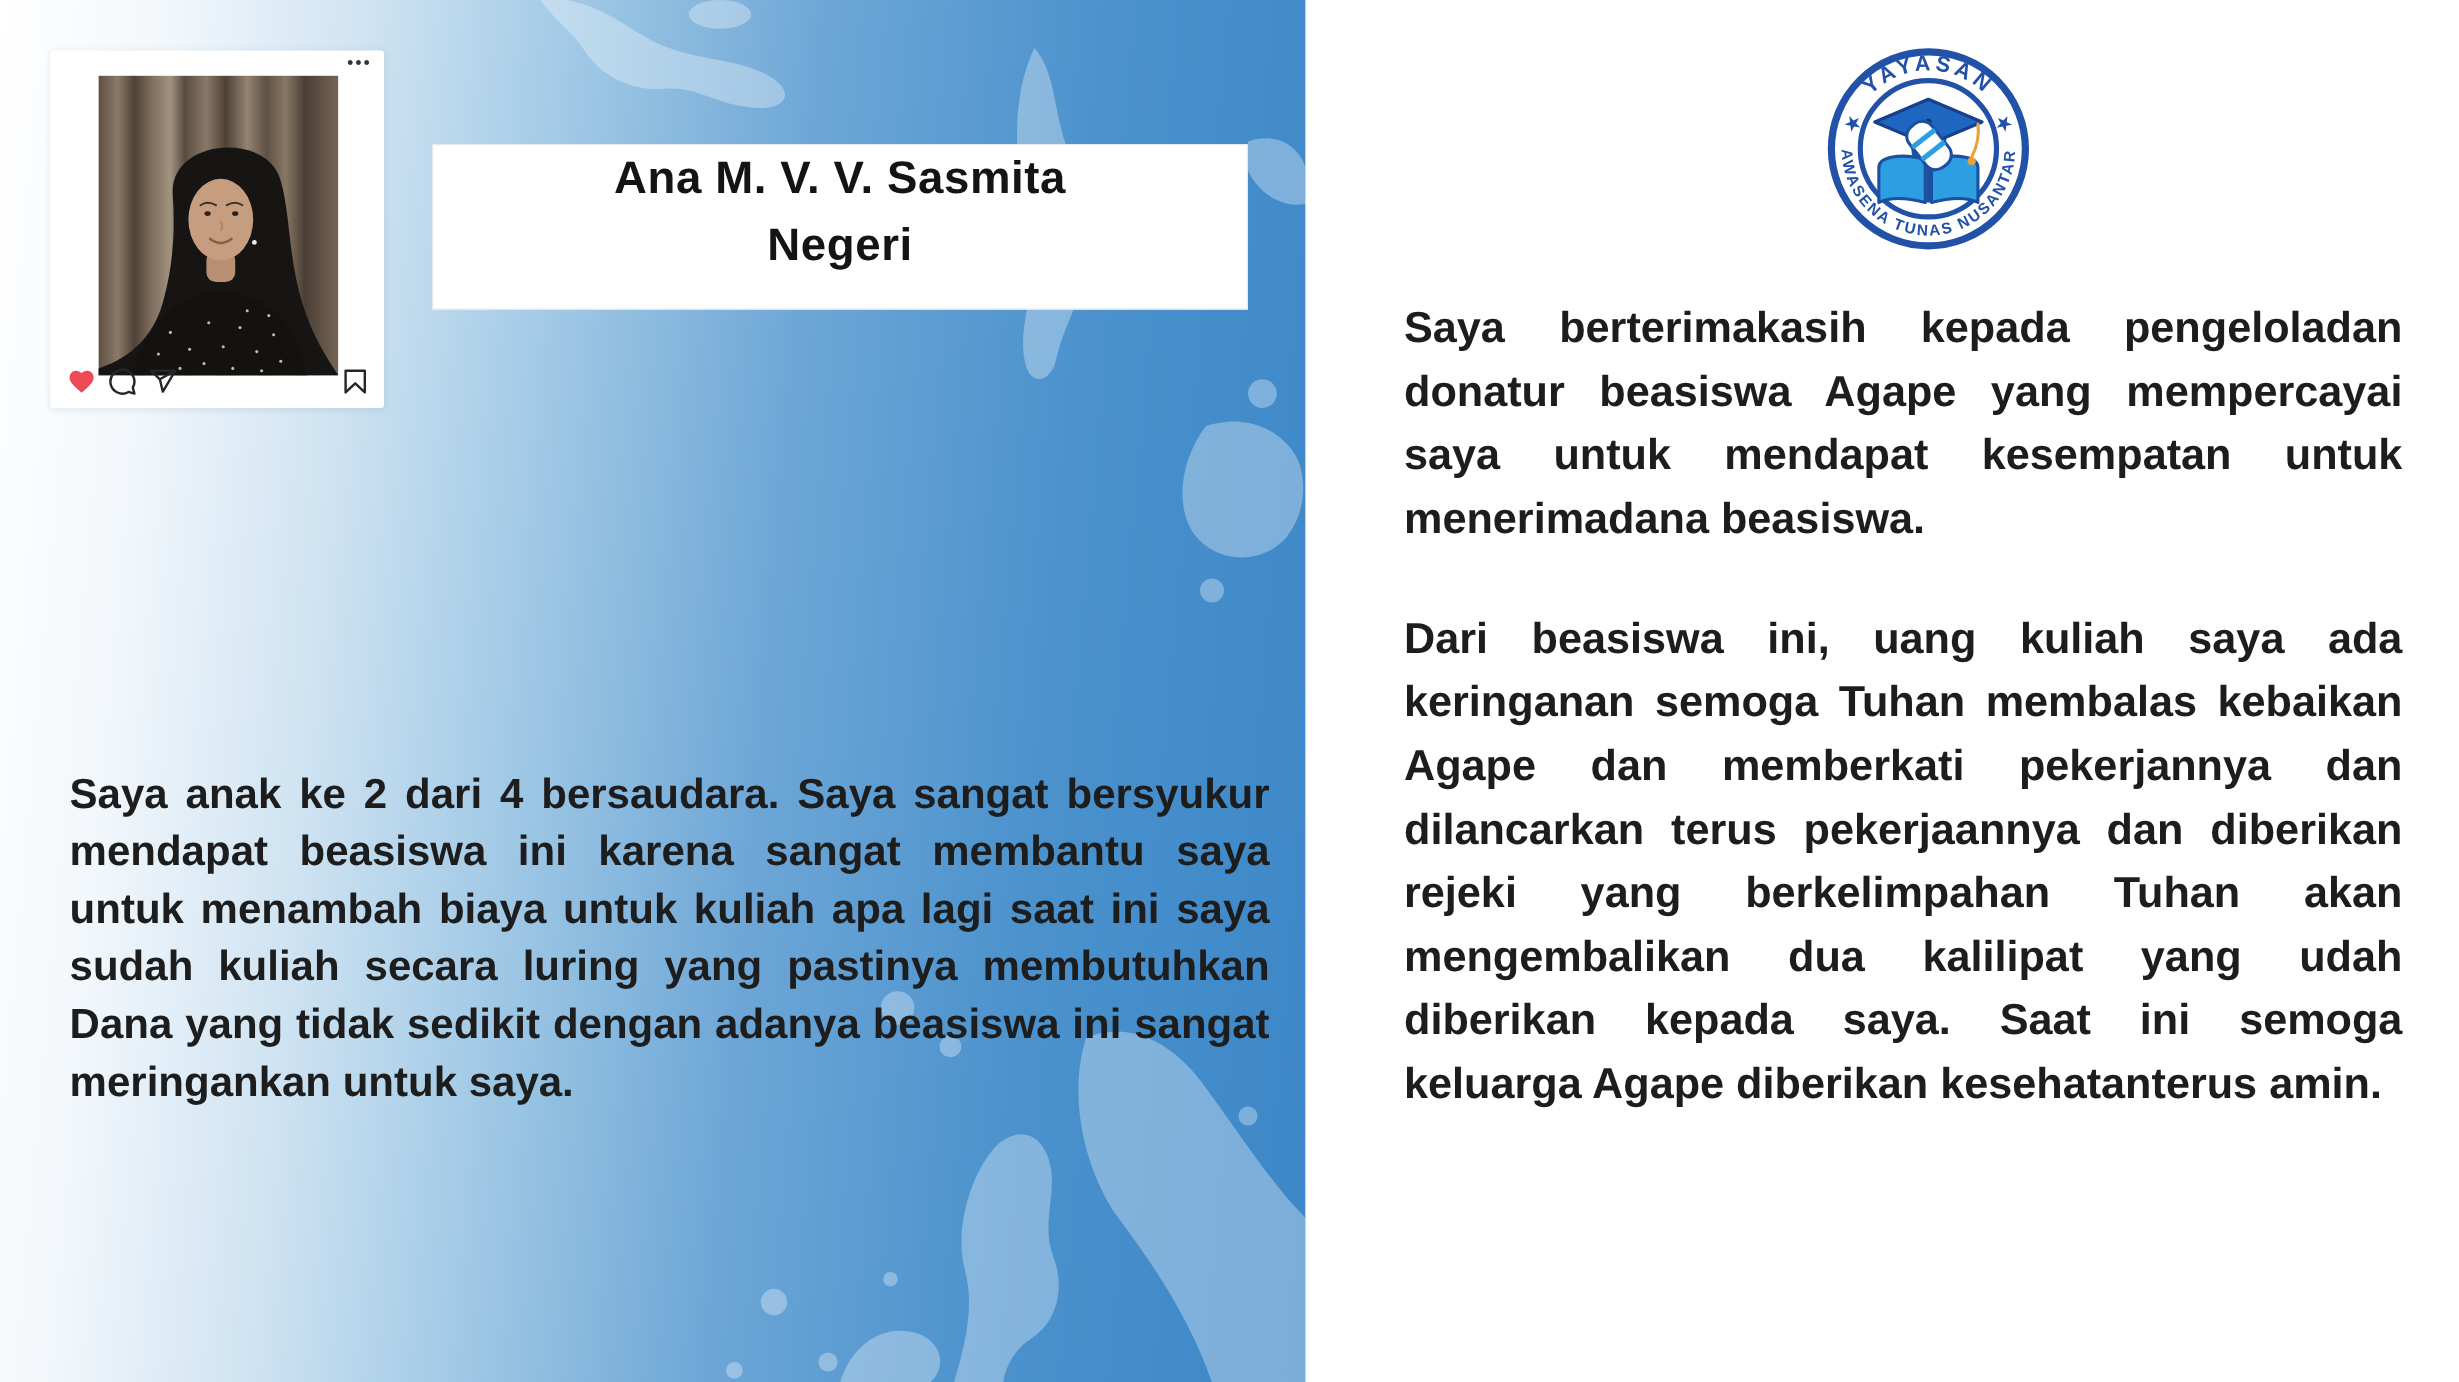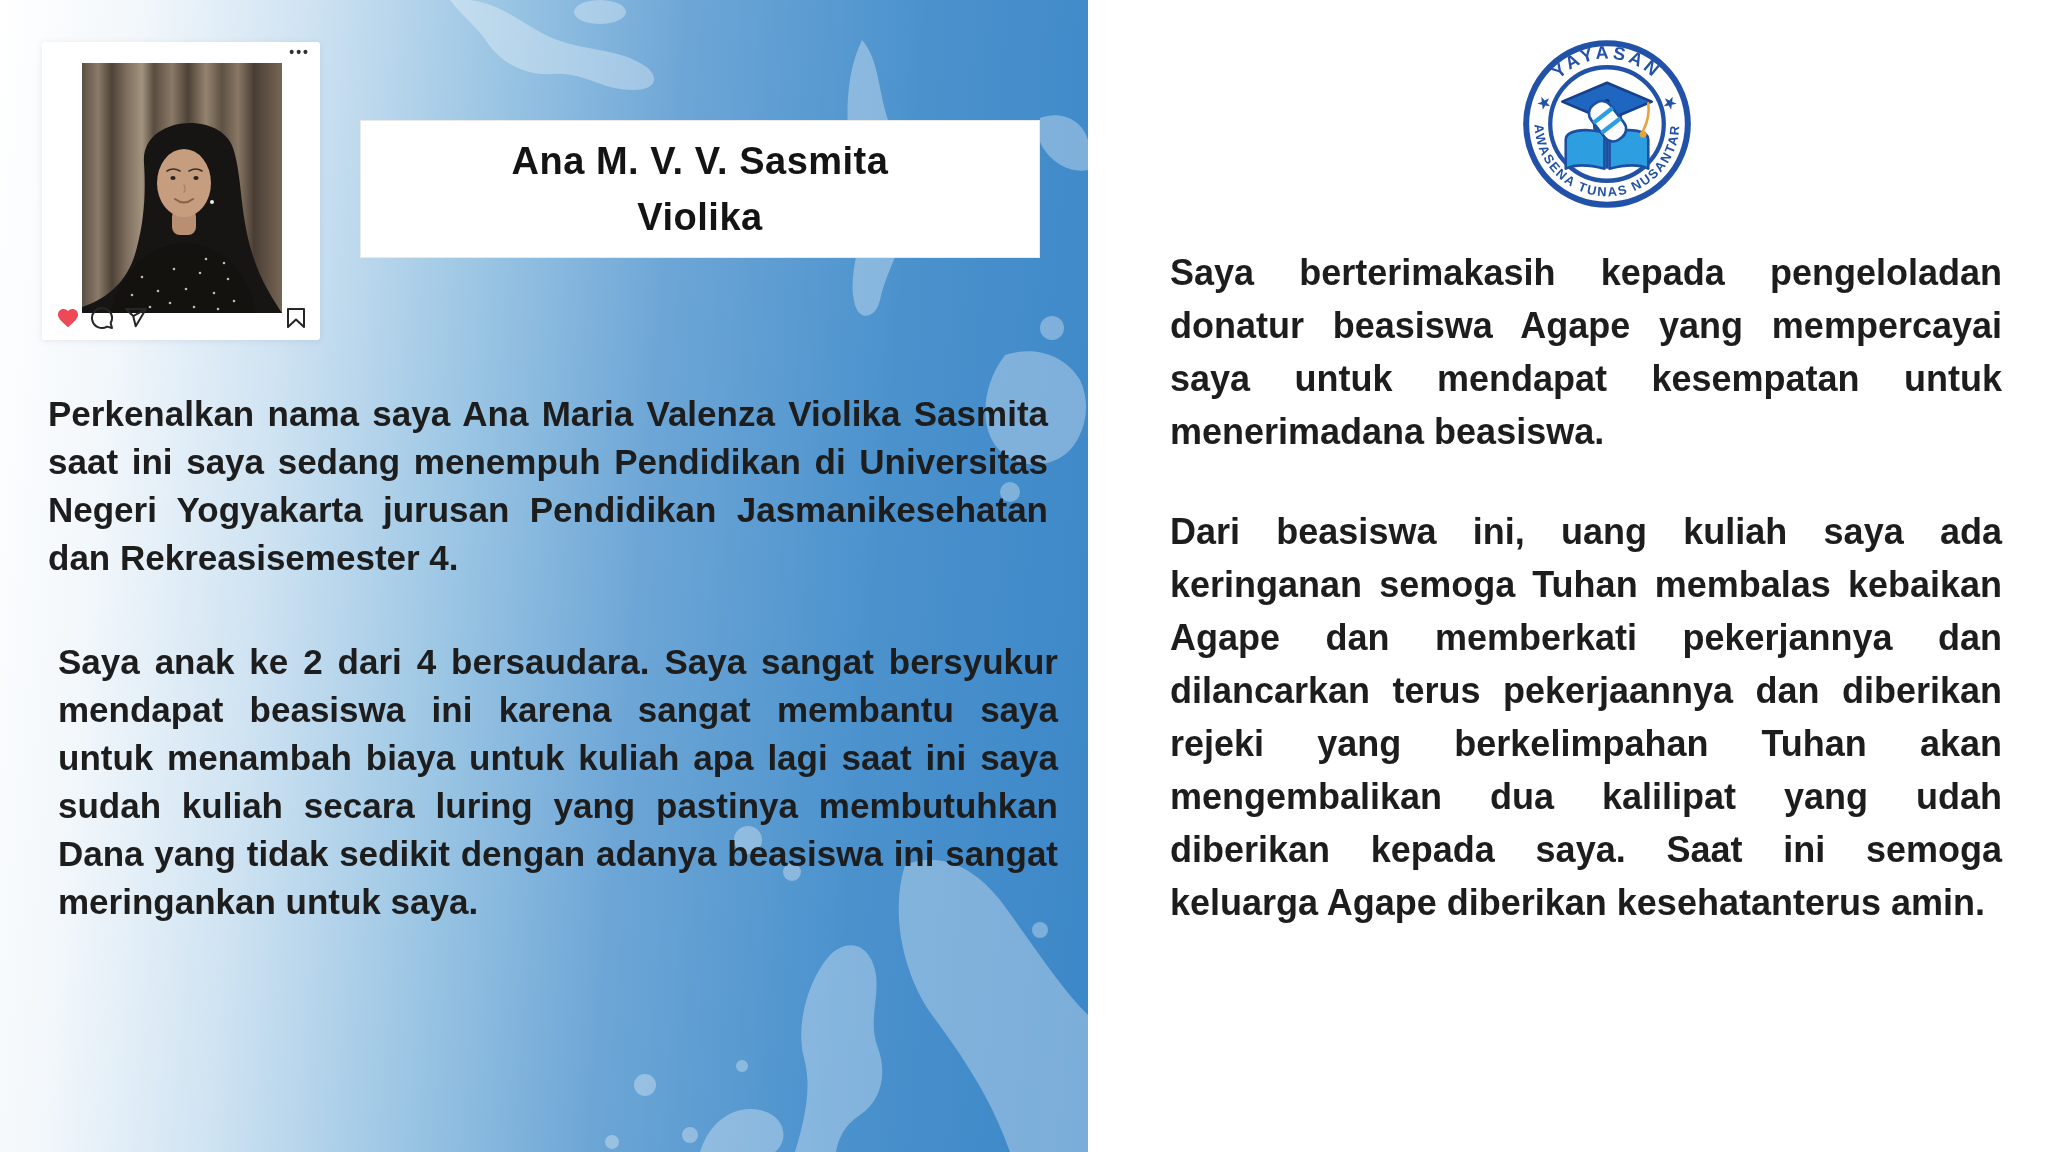--- a/index.html
+++ b/index.html
@@ -62,21 +62,21 @@
   
   .title-banner {
     position: absolute;
     left: 360px; top: 120px;
     width: 680px; height: 138px;
     background: #ffffff;
     border: 1px solid #e9e9e9;
     display: flex;
     flex-direction: column;
     align-items: center;
-    justify-content: center;
+    justify-content: flex-start;
     text-align: center;
   }
   .title-banner .t-line {
     font-size: 38px;
     font-weight: 700;
     line-height: 56px;
     color: #141414;
     letter-spacing: 0.5px;
   }
 
@@ -205,24 +205,23 @@
           <path d="M11.698 20.334L22 3.001H2l7.218 7.082 2.48 10.251z" fill="none" stroke="#262626" stroke-width="2" stroke-linejoin="round"></path>
         </svg>
         <svg class="icon-bookmark" width="24" height="24" viewBox="0 0 24 24">
           <polygon points="20 21 12 13.44 4 21 4 3 20 3" fill="none" stroke="#262626" stroke-width="2" stroke-linejoin="round"></polygon>
         </svg>
       </div>
     </div>
 
     <div class="title-banner">
       <div class="t-line">Ana M. V. V. Sasmita</div>
-      <div class="t-line">Violika</div>
+      <div class="t-line">Negeri</div>
     </div>
 
-    <p class="para para-left p1">Perkenalkan nama saya Ana Maria Valenza Violika Sasmita saat ini saya sedang menempuh Pendidikan di Universitas Negeri Yogyakarta jurusan Pendidikan Jasmanikesehatan dan Rekreasisemester 4.</p>
     <p class="para para-left p2">Saya anak ke 2 dari 4 bersaudara. Saya sangat bersyukur mendapat beasiswa ini karena sangat membantu saya untuk menambah biaya untuk kuliah apa lagi saat ini saya sudah kuliah secara luring yang pastinya membutuhkan Dana yang tidak sedikit dengan adanya beasiswa ini sangat meringankan untuk saya.</p>
   </div>
 
   <div class="right-panel"></div>
 
   <svg class="foundation-logo" viewBox="0 0 200 200">
     <circle cx="100" cy="100" r="94" fill="#ffffff" stroke="#2251a8" stroke-width="7"></circle>
     <circle cx="100" cy="100" r="66" fill="#ffffff" stroke="#2251a8" stroke-width="5"></circle>
     <defs>
       <path id="arcTop" d="M 24 100 A 76 76 0 0 1 176 100" fill="none"></path>

